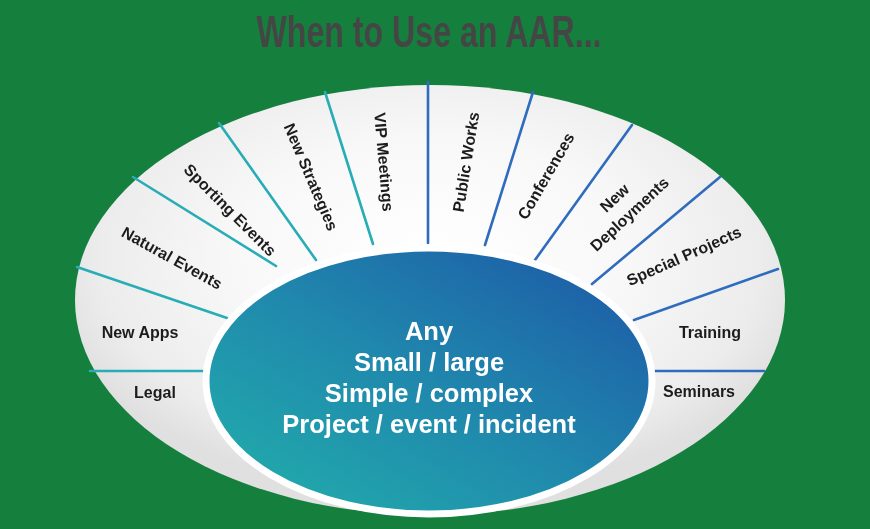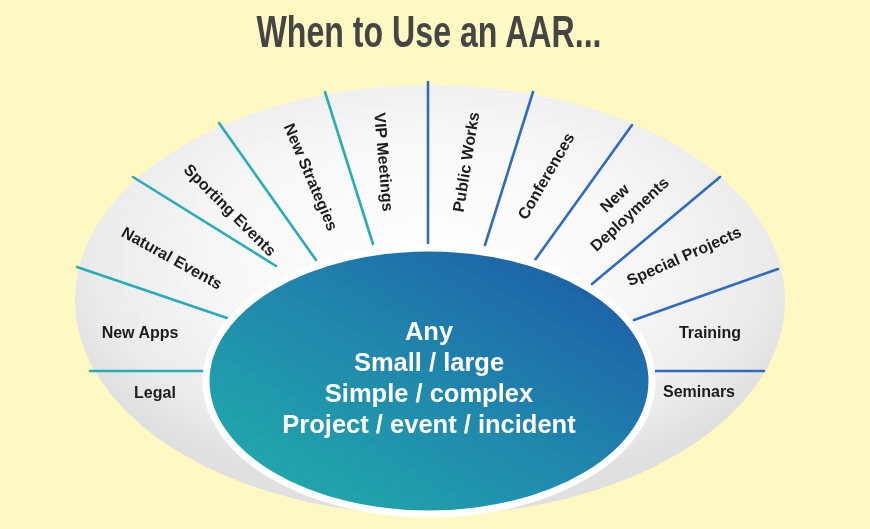--- a/index.html
+++ b/index.html
@@ -1,19 +1,19 @@
 <!DOCTYPE html>
 <html><head>
 <meta charset="utf-8">
 <style>
   html,body{margin:0;padding:0;background:#ffffff;}
   .stage{
     position:relative;
     width:870px;height:529px;
-    background:#fef9c3;
+    background:#15803d;
     overflow:hidden;
     font-family:"Liberation Sans","DejaVu Sans",sans-serif;
   }
   svg{position:absolute;left:0;top:0;}
   text{font-family:"Liberation Sans","DejaVu Sans",sans-serif;}
   .diagram-title-text{
     font-weight:bold;
     font-size:44px;
   }
   .sector-label{

